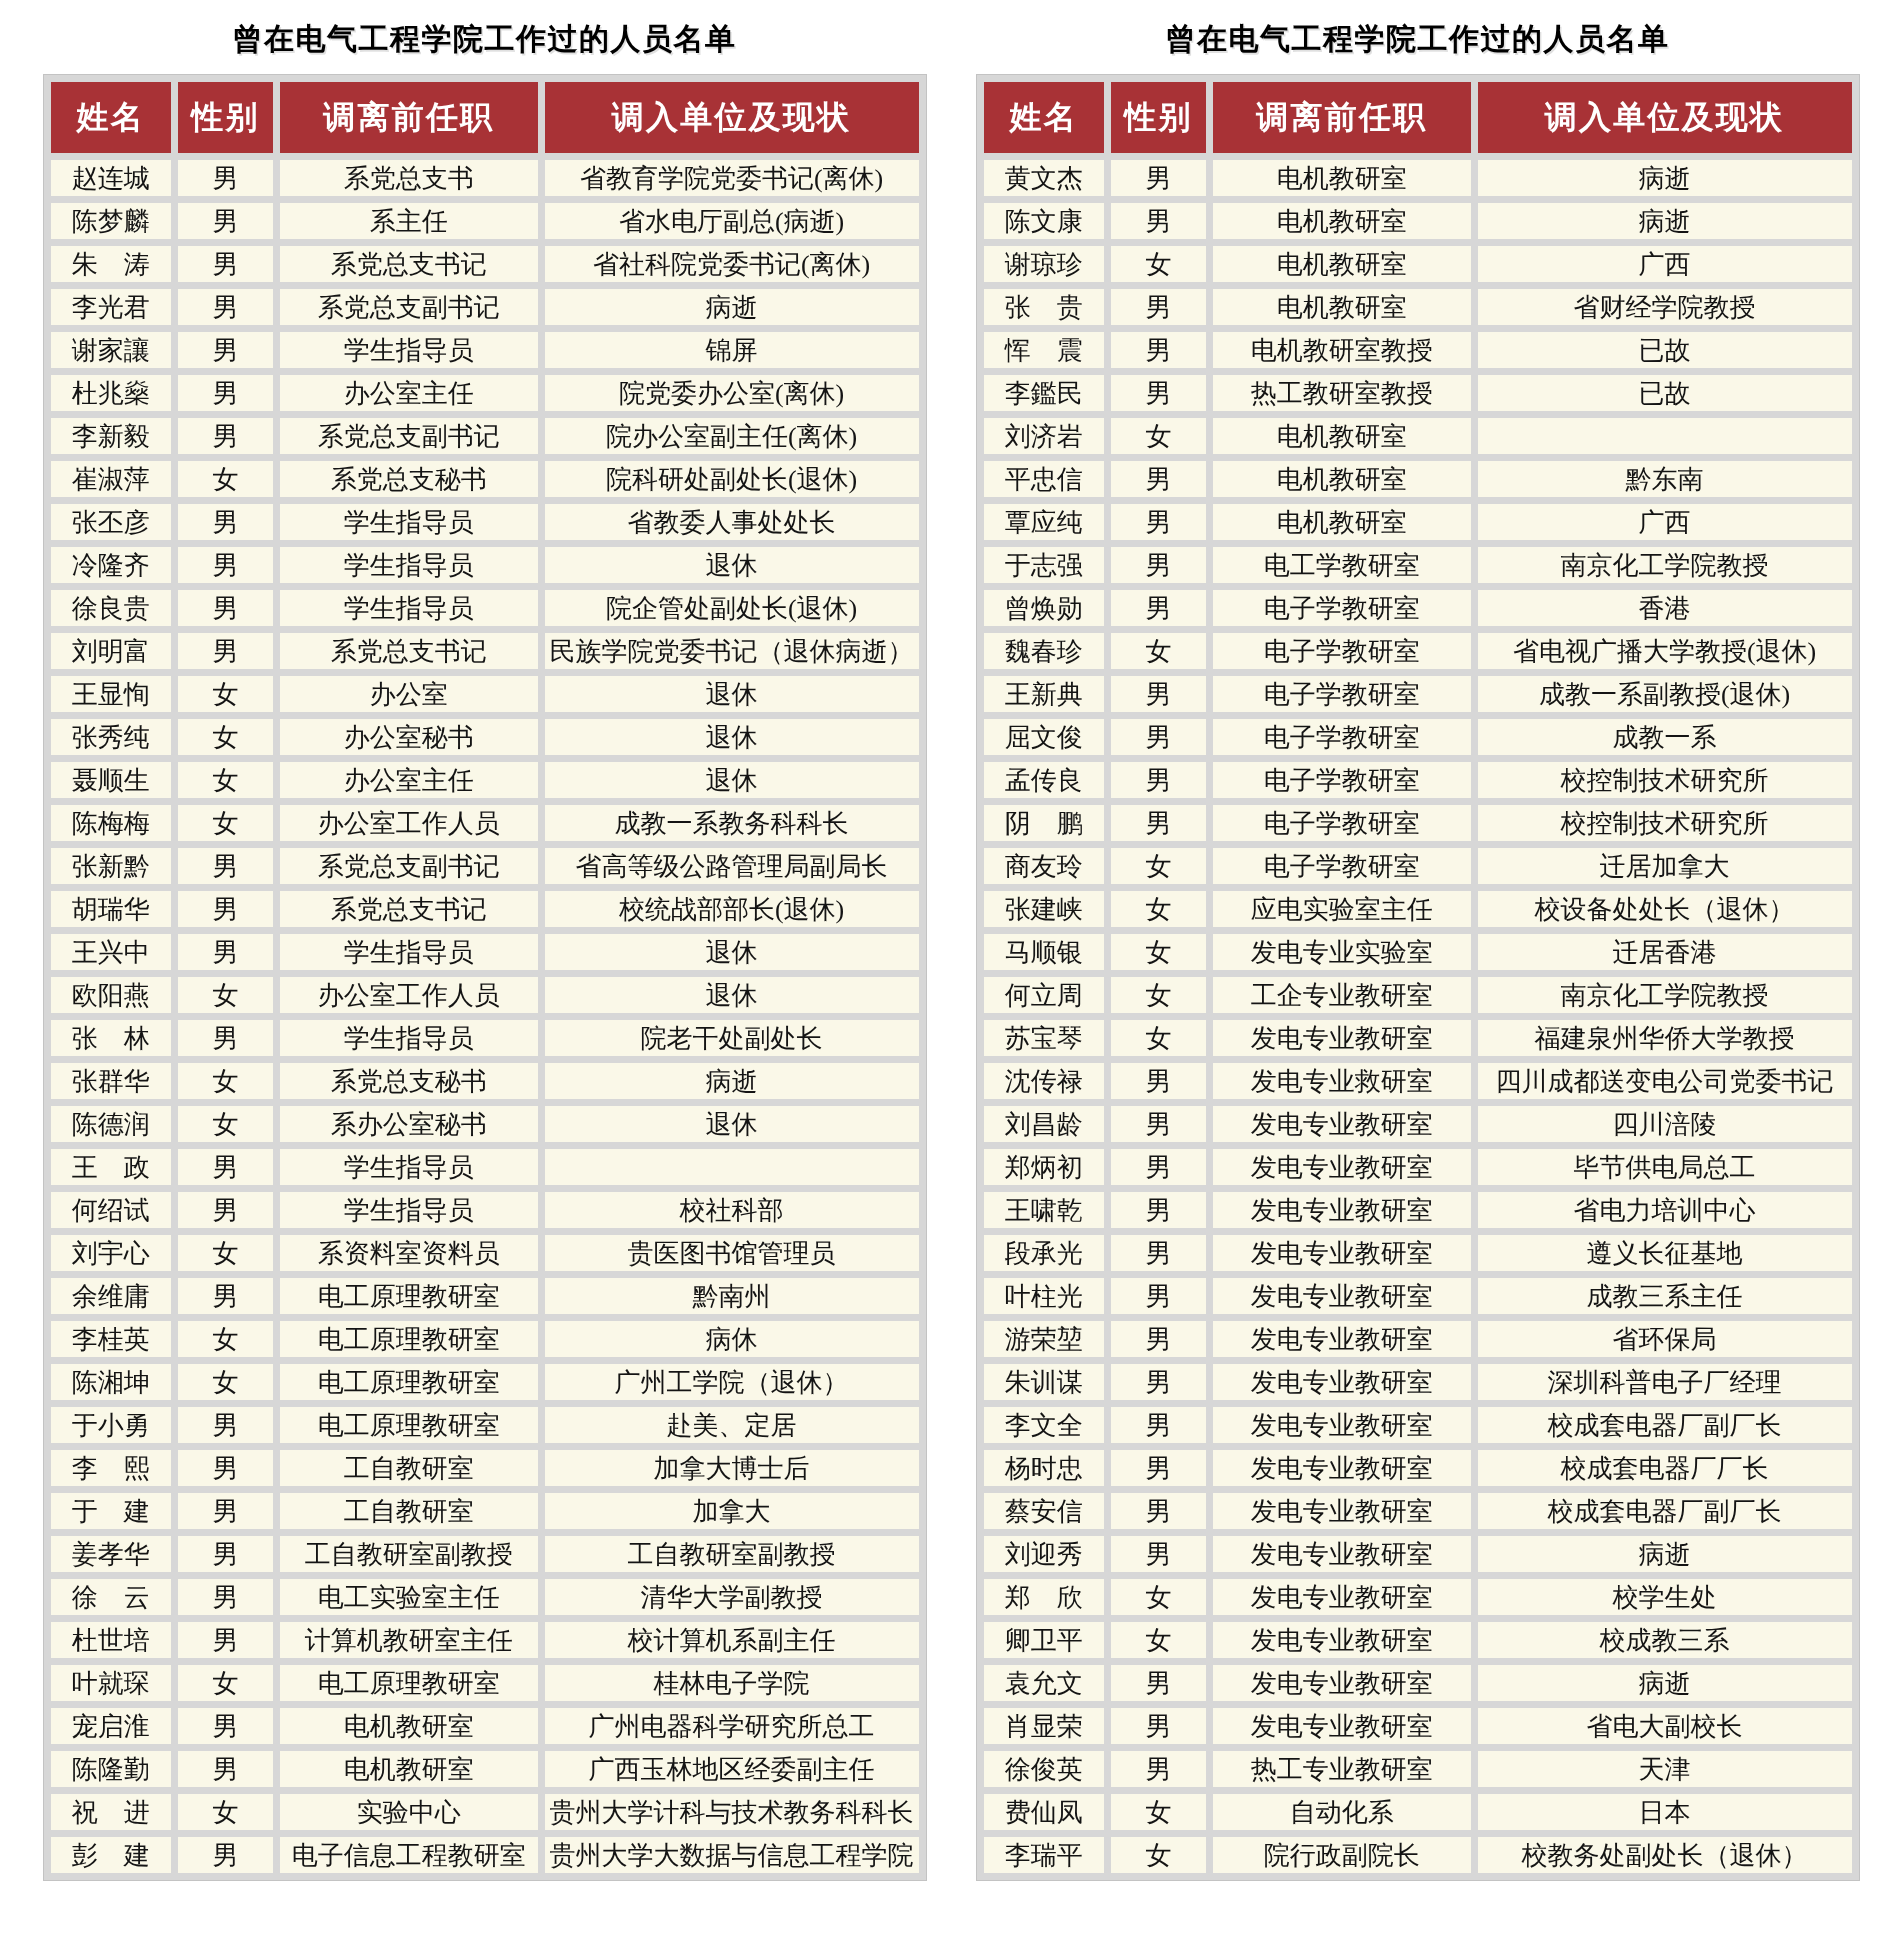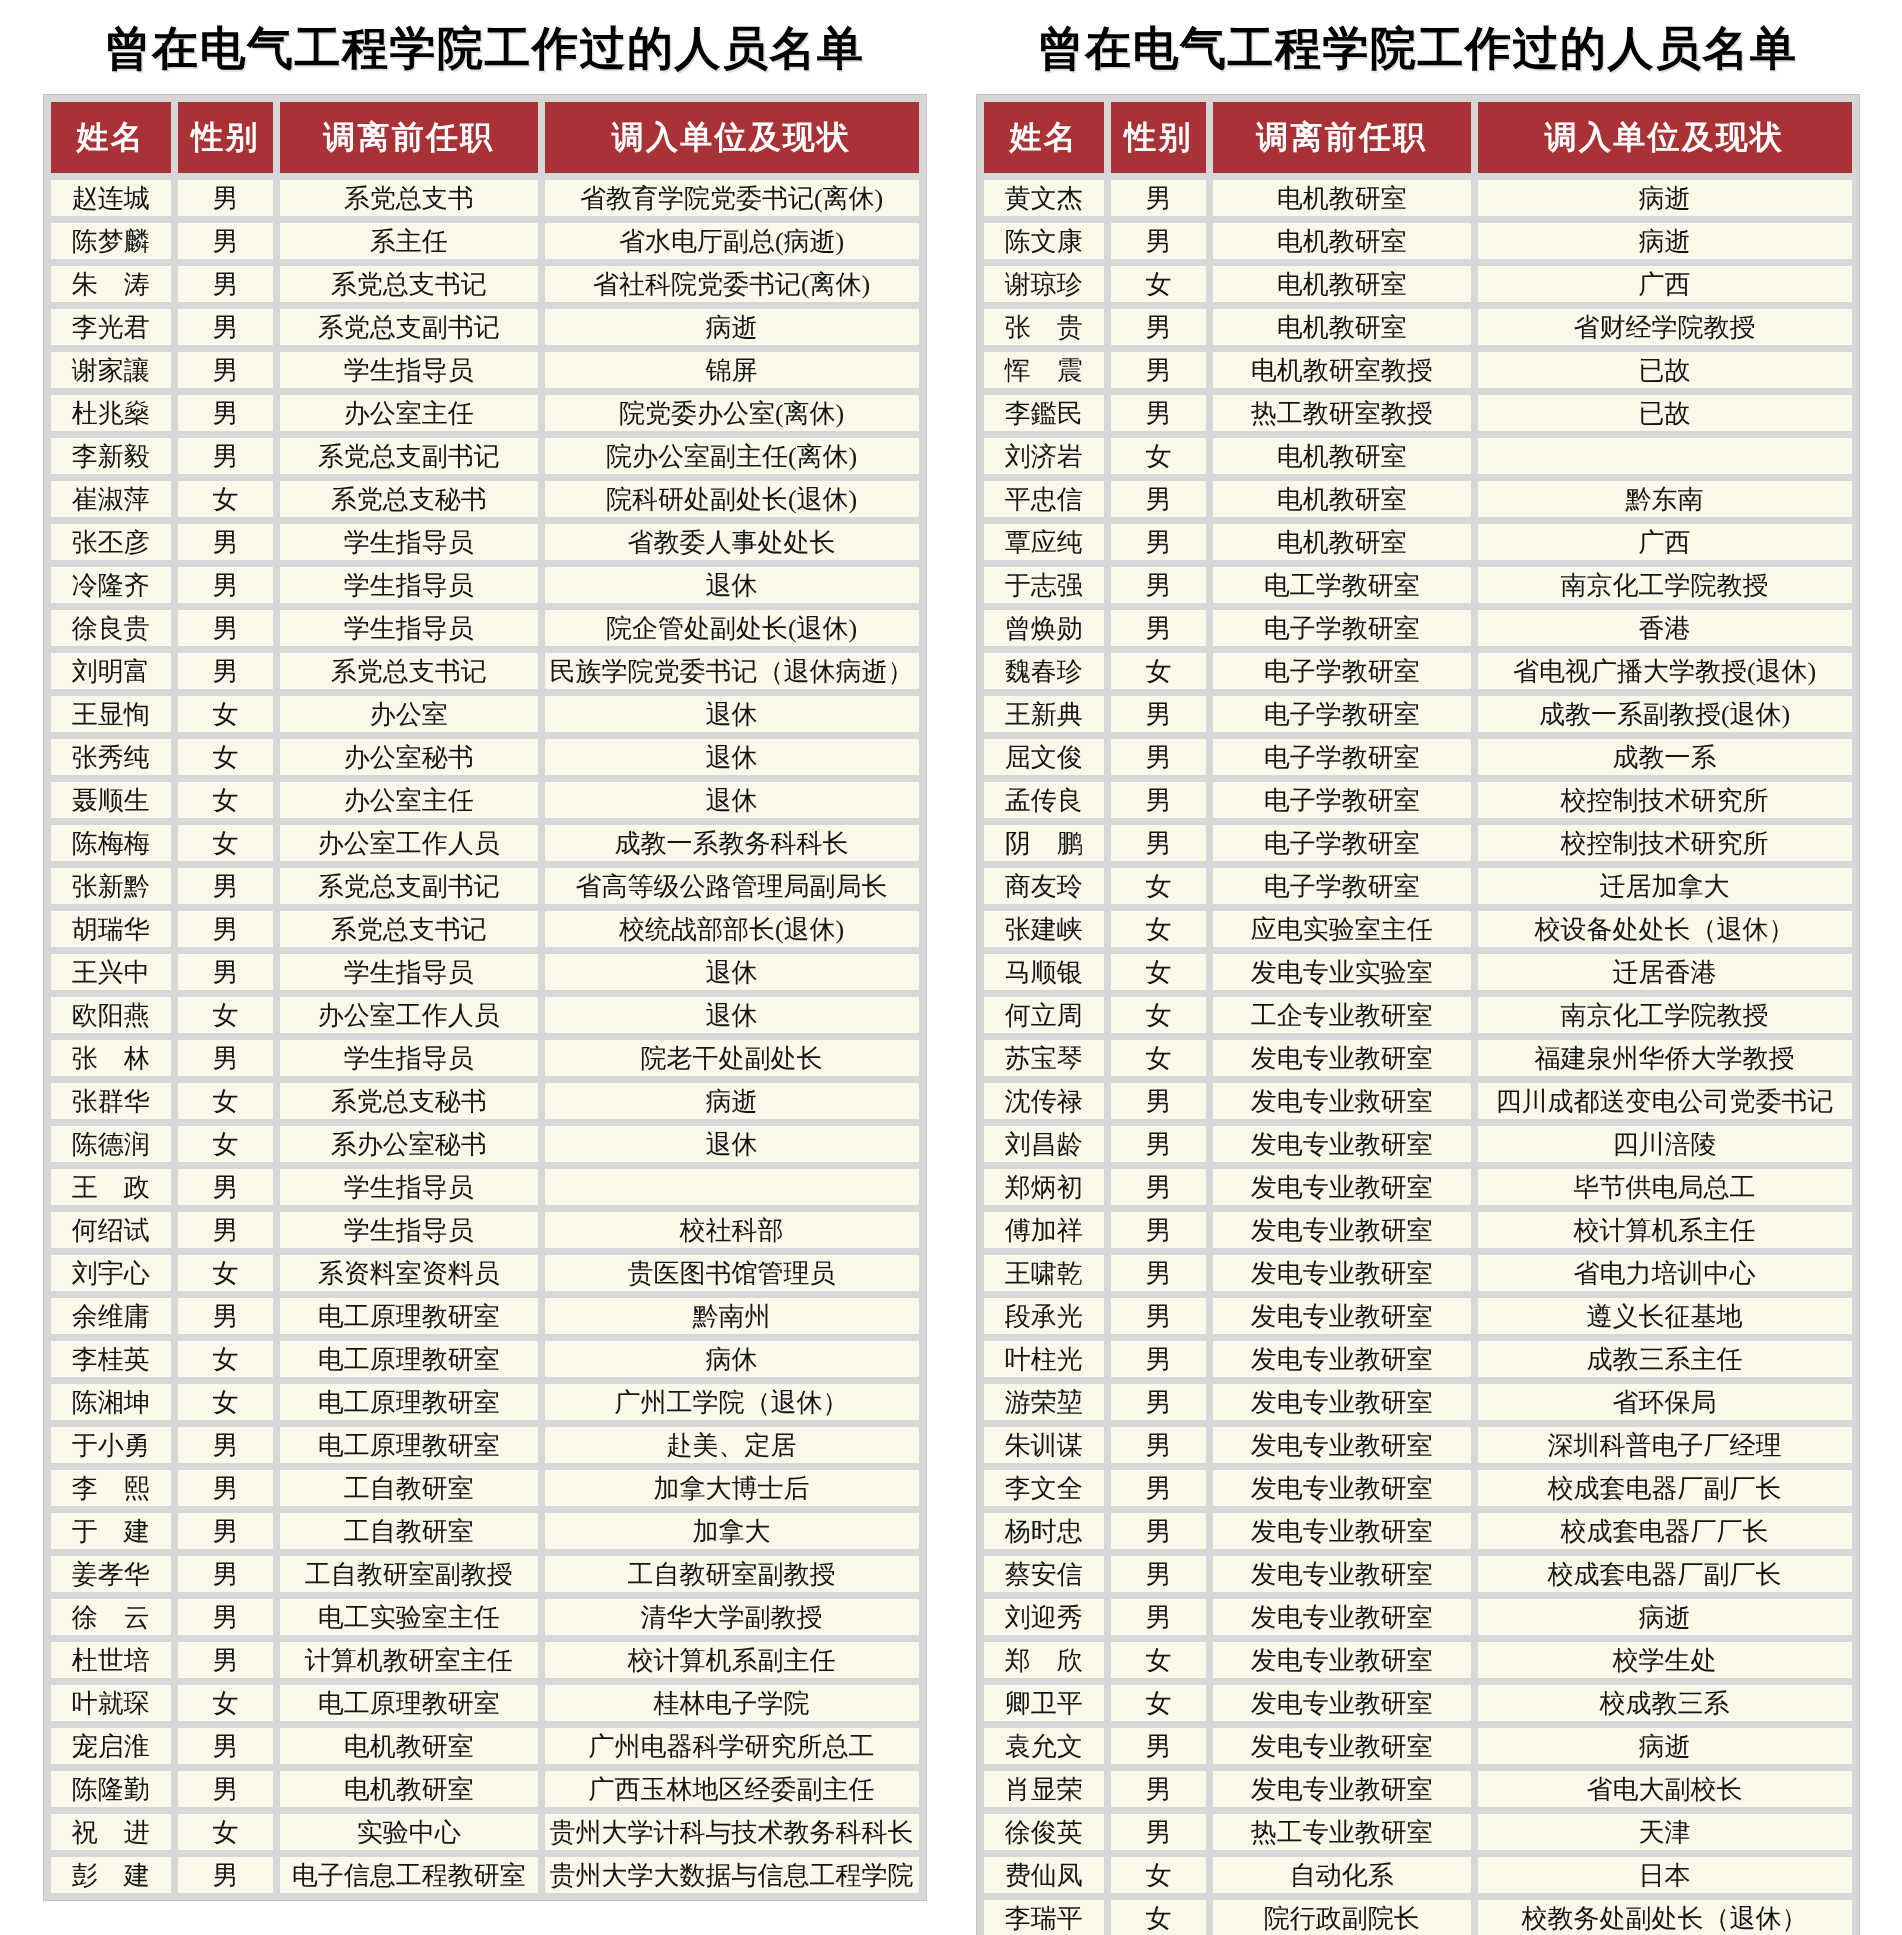--- a/index.html
+++ b/index.html
@@ -15,21 +15,21 @@
     width: 1902px;
     height: 1936px;
     padding-top: 13px;
     display: flex;
     justify-content: center;
     gap: 51px;
   }
   .panel { width: 882px; }
   .doc-title {
     text-align: center;
-    font-size: 46px;
+    font-size: 30px;
     font-weight: 900;
     color: #000000;
     letter-spacing: 1.5px;
     line-height: 1.25;
     margin: 7.3px 0 17.5px 0;
     text-shadow: 1.5px 1.5px 0 rgba(0,0,0,0.12);
     white-space: nowrap;
   }
   table.roster {
     width: 882px;
@@ -491,26 +491,20 @@
             <td>发电专业教研室</td>
             <td>四川涪陵</td>
           </tr>
           <tr>
             <td>郑炳初</td>
             <td>男</td>
             <td>发电专业教研室</td>
             <td>毕节供电局总工</td>
           </tr>
           <tr>
-            <td>傅加祥</td>
-            <td>男</td>
-            <td>发电专业教研室</td>
-            <td>校计算机系主任</td>
-          </tr>
-          <tr>
             <td>王啸乾</td>
             <td>男</td>
             <td>发电专业教研室</td>
             <td>省电力培训中心</td>
           </tr>
           <tr>
             <td>段承光</td>
             <td>男</td>
             <td>发电专业教研室</td>
             <td>遵义长征基地</td>

